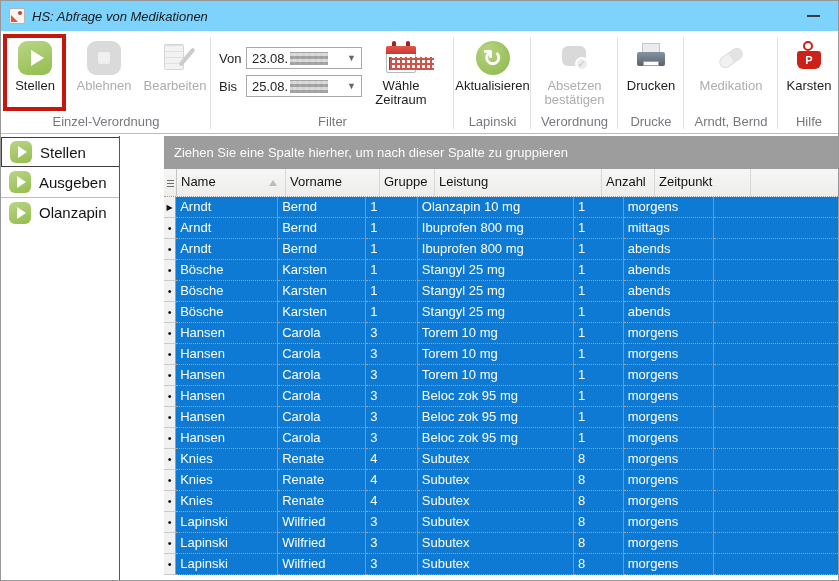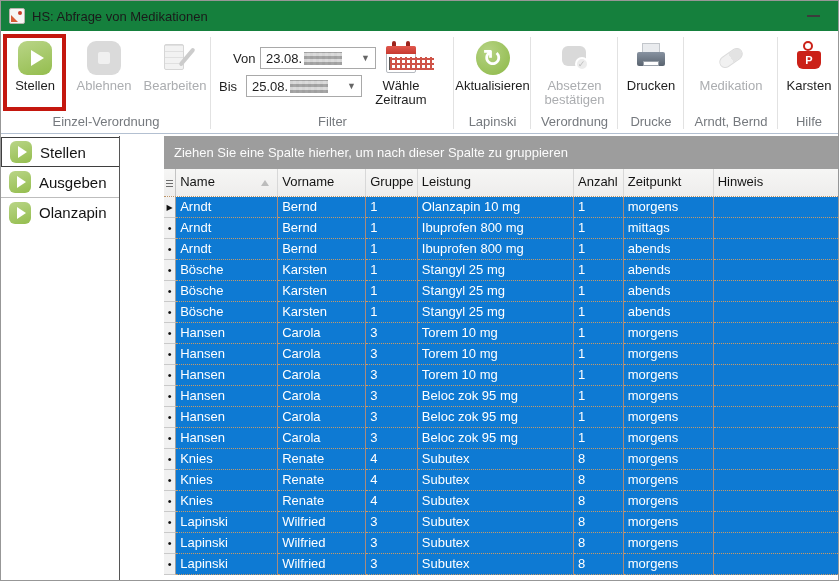--- a/index.html
+++ b/index.html
@@ -1,21 +1,21 @@
 <!DOCTYPE html>
 <html><head>
 <meta charset="utf-8">
 <style>
   * { margin:0; padding:0; box-sizing:border-box; }
   html,body { background:#fff; }
   body { font-family:"Liberation Sans", sans-serif; }
   .window { position:relative; width:839px; height:581px; background:#fff; border:1px solid #979797; overflow:hidden; }
 
   
-  .titlebar { position:absolute; left:0; top:0; width:100%; height:30px; background:#15803d; }
+  .titlebar { position:absolute; left:0; top:0; width:100%; height:30px; background:#7dd3fc;font-style:italic; }
   .appicon { position:absolute; left:8px; top:7px; width:16px; height:16px; background:#f6f5f4; border:1px solid #b9b3ae; border-radius:2px; }
   .appicon::before { content:""; position:absolute; left:1px; bottom:1px; width:0; height:0; border-left:7px solid #d65b33; border-top:7px solid transparent; }
   .appicon::after { content:""; position:absolute; right:2px; top:2px; width:4px; height:4px; border-radius:50%; background:#c8402a; }
   .title { position:absolute; left:31px; top:8px; font-size:13px; color:#1a1a1a; }
   .minbtn { position:absolute; right:14px; top:6px; width:22px; height:18px; display:flex; align-items:center; justify-content:center; }
   .minbtn i { display:block; width:13px; height:2px; background:#3c3c3c; }
 
   
   .ribbon { position:absolute; left:0; top:30px; width:100%; height:103px; background:#fff; border-bottom:1px solid #b3c0d1; }
   .grp { position:absolute; top:0; height:100%; }
@@ -62,21 +62,21 @@
   
   .g-einzel { left:0; width:210px; }
   .btn-stellen { left:3px; width:62px; }
   .btn-ablehnen { left:68px; width:70px; }
   .btn-bearbeiten { left:140px; width:68px; }
   .annotation { position:absolute; left:2px; top:3px; width:63px; height:77px; border:4px solid #c4170e; z-index:9; pointer-events:none; }
 
   
   .g-filter { left:210px; width:243px; }
   .daterow { position:absolute; left:8px; display:flex; align-items:center; }
-  .daterow.von { top:16px;margin-left:14px; } .daterow.bis { top:44px; }
+  .daterow.von { top:16px; } .daterow.bis { top:44px; }
   .dlabel { width:27px; font-size:13px; color:#1e1e1e; }
   .combo { display:flex; align-items:center; width:116px; height:22px; border:1px solid #a9a9a9; background:#fff; padding-left:5px; font-size:13px; color:#1e1e1e; }
   .combo .arrow { margin-left:auto; padding-right:5px; font-size:9px; color:#666; }
   .redact { display:inline-block; width:38px; height:13px; margin-left:2px; vertical-align:-2px;
             background-image:repeating-linear-gradient(0deg, rgba(150,150,150,.8) 0 3px, rgba(216,216,216,.8) 3px 6px),
                              repeating-linear-gradient(90deg, #c9c9c9 0 3px, #e7e7e7 3px 6px);
             filter:blur(.4px); }
   .btn-cal { left:150px; width:80px; top:0; }
 
   
@@ -264,21 +264,20 @@
         </div>
       <div class="hcell c-name">
         <span>Name</span>
         <span class="sortup"></span>
       </div>
       <div class="hcell c-vorname">Vorname</div>
       <div class="hcell c-gruppe">Gruppe</div>
       <div class="hcell c-leistung">Leistung</div>
       <div class="hcell c-anzahl">Anzahl</div>
       <div class="hcell c-zeitpunkt">Zeitpunkt</div>
-      <div class="hcell c-hinweis">Hinweis</div>
     </div>
     <div>
         <div class="grow">
           <div class="ind cur">▶</div>
           <div class="cell" style="width: 109px;">Arndt</div>
           <div class="cell" style="width: 94px;">Bernd</div>
           <div class="cell" style="width: 55px;">1</div>
           <div class="cell" style="width: 167px;">Olanzapin 10 mg</div>
           <div class="cell" style="width: 53px;">1</div>
           <div class="cell" style="width: 96px;">morgens</div>

